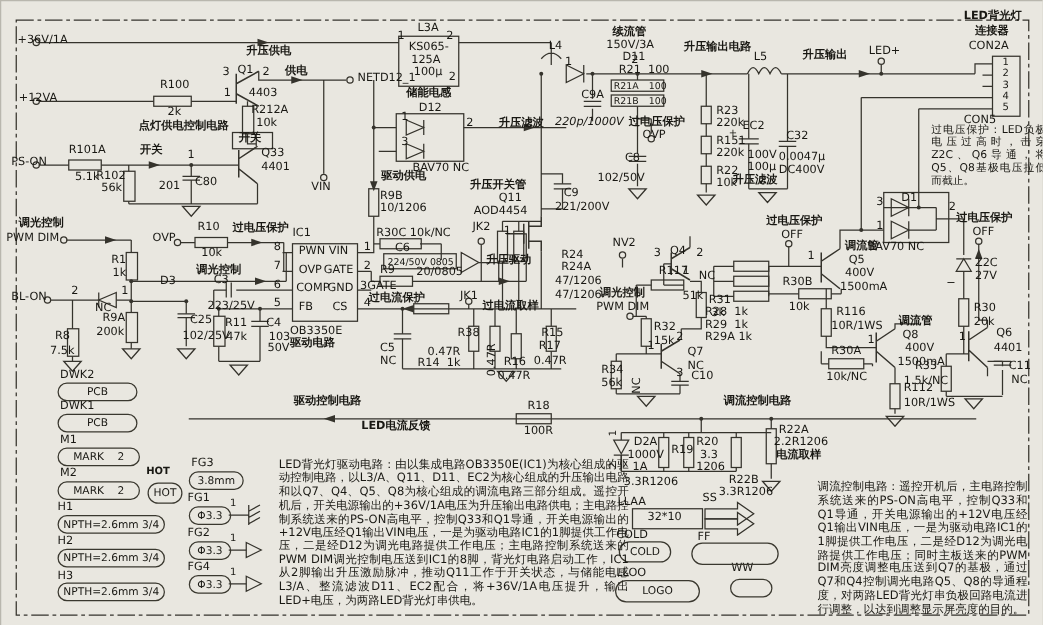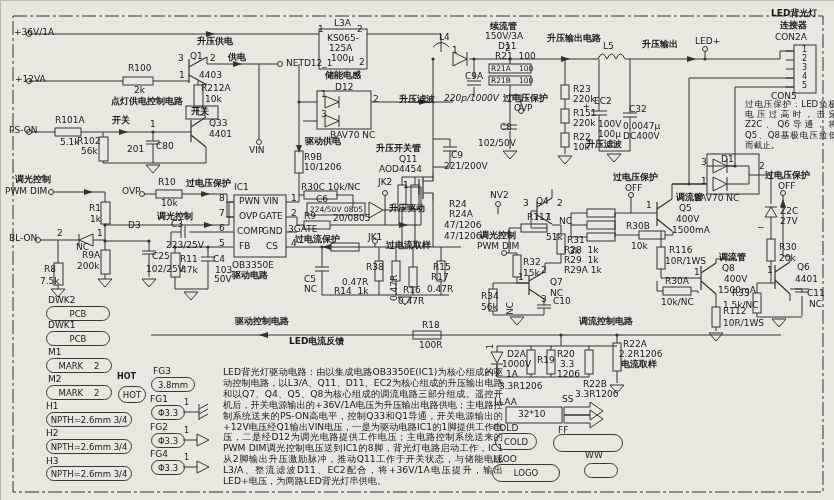--- a/index.html
+++ b/index.html
@@ -543,14 +543,15 @@
       <div class="oval" style="left: 150px; top: 432px; width: 32px; height: 13px;">Φ3.3</div>
       <div class="oval" style="left: 150px; top: 459px; width: 32px; height: 13px;">Φ3.3</div>
       <div class="oval" style="left: 494px; top: 432px; width: 40px; height: 15px;">COLD</div>
       <div class="oval" style="left: 552px; top: 433px; width: 68px; height: 16px;"></div>
       <div class="oval" style="left: 491px; top: 463px; width: 66px; height: 16px;">LOGO</div>
       <div class="oval" style="left: 583px; top: 462px; width: 32px; height: 13px;"></div>
     </div>
 
   <div class="note" id="note-ovp">过电压保护：LED负极电压过高时，击穿Z2C、Q6导通，将Q5、Q8基极电压拉低而截止。</div>
   <div class="note" id="note-driver">LED背光灯驱动电路：由以集成电路OB3350E(IC1)为核心组成的驱动控制电路，以L3/A、Q11、D11、EC2为核心组成的升压输出电路和以Q7、Q4、Q5、Q8为核心组成的调流电路三部分组成。遥控开机后，开关电源输出的+36V/1A电压为升压输出电路供电；主电路控制系统送来的PS-ON高电平，控制Q33和Q1导通，开关电源输出的+12V电压经Q1输出VIN电压，一是为驱动电路IC1的1脚提供工作电压，二是经D12为调光电路提供工作电压；主电路控制系统送来的PWM DIM调光控制电压送到IC1的8脚，背光灯电路启动工作，IC1从2脚输出升压激励脉冲，推动Q11工作于开关状态，与储能电感L3/A、整流滤波D11、EC2配合，将+36V/1A电压提升，输出LED+电压，为两路LED背光灯串供电。</div>
+  <div class="note" id="note-reg">调流控制电路：遥控开机后，主电路控制系统送来的PS-ON高电平，控制Q33和Q1导通，开关电源输出的+12V电压经Q1输出VIN电压，一是为驱动电路IC1的1脚提供工作电压，二是经D12为调光电路提供工作电压；同时主板送来的PWM DIM亮度调整电压送到Q7的基极，通过Q7和Q4控制调光电路Q5、Q8的导通程度，对两路LED背光灯串负极回路电流进行调整，以达到调整显示屏亮度的目的。</div>
 
 </div>
 
 </body></html>

